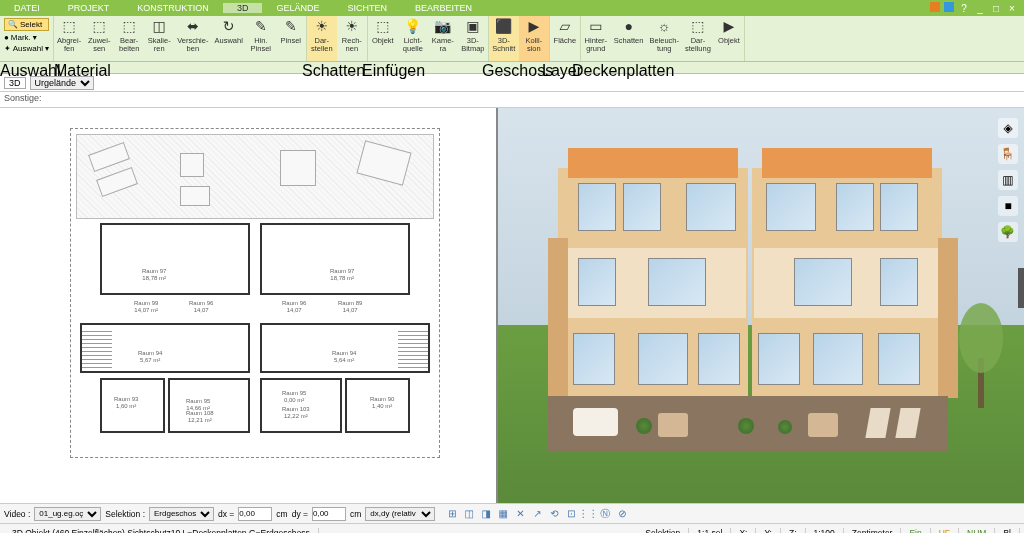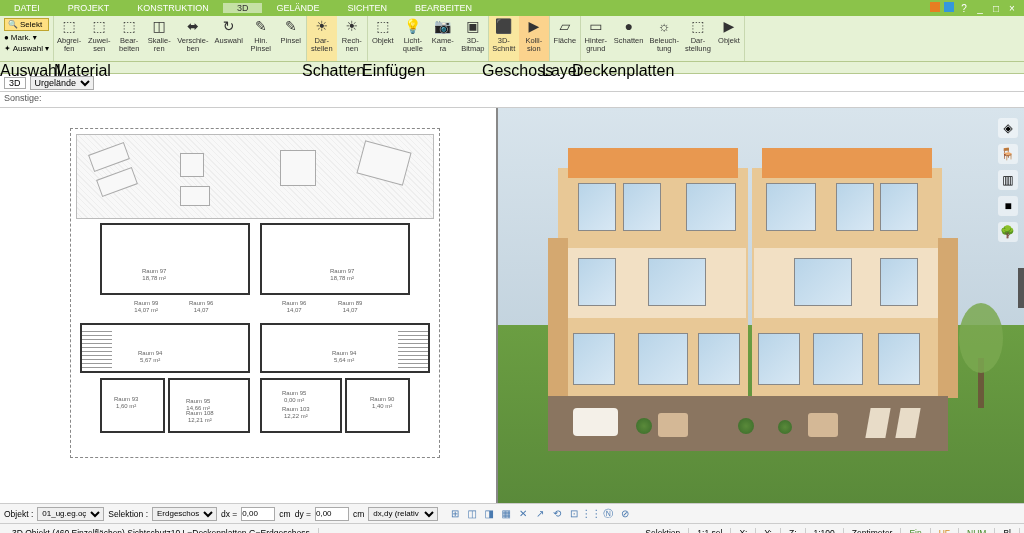--- a/index.html
+++ b/index.html
@@ -332,21 +332,21 @@
       <div class="st">🪑</div>
       <div class="st">▥</div>
       <div class="st">■</div>
       <div class="st">🌳</div>
     </div>
     <div style="position:absolute;right:0;top:160px;width:6px;height:40px;background:#555"></div>
   </div>
 </div>
 
 <div class="botbar">
-  <span>Objekt :</span>
+  <span>Video :</span>
   <select><option>01_ug.eg.oç</option></select>
   <span>Selektion :</span>
   <select><option>Erdgeschos</option></select>
   <span>dx =</span>
   <input value="0,00" style="">
   <span>cm</span>
   <span>dy =</span>
   <input value="0,00" style="">
   <span>cm</span>
   <select style="width:70px"><option>dx,dy (relativ ka</option></select>

